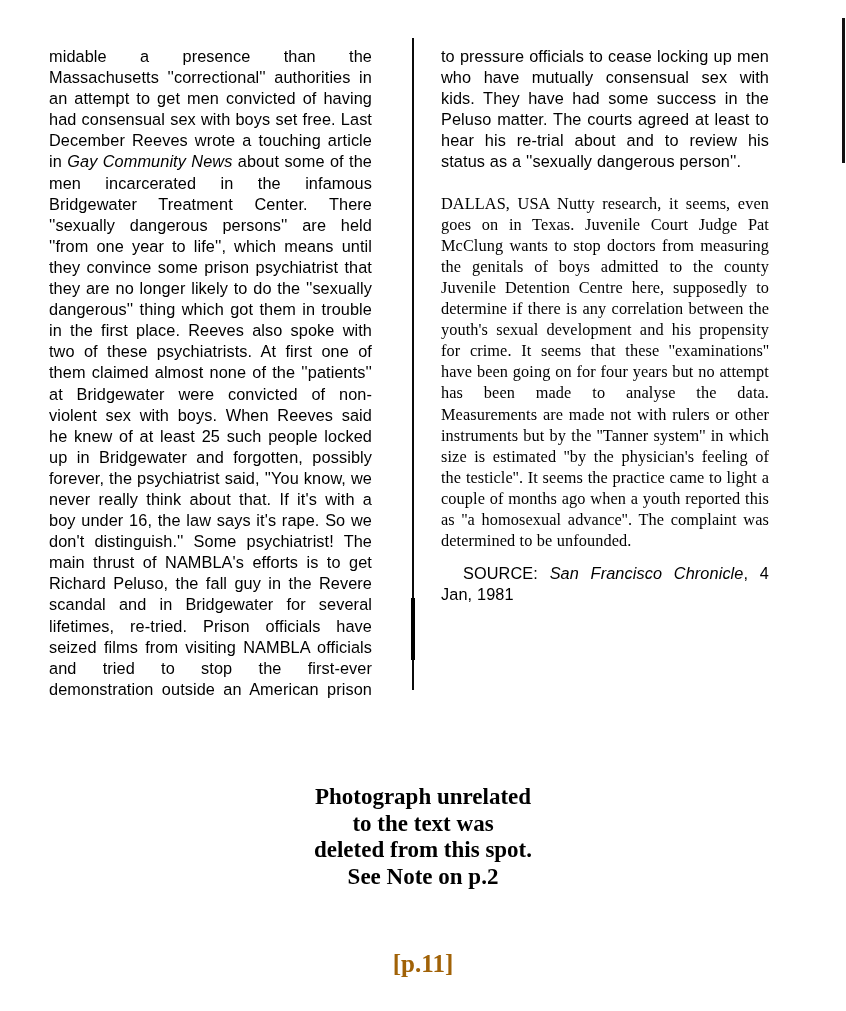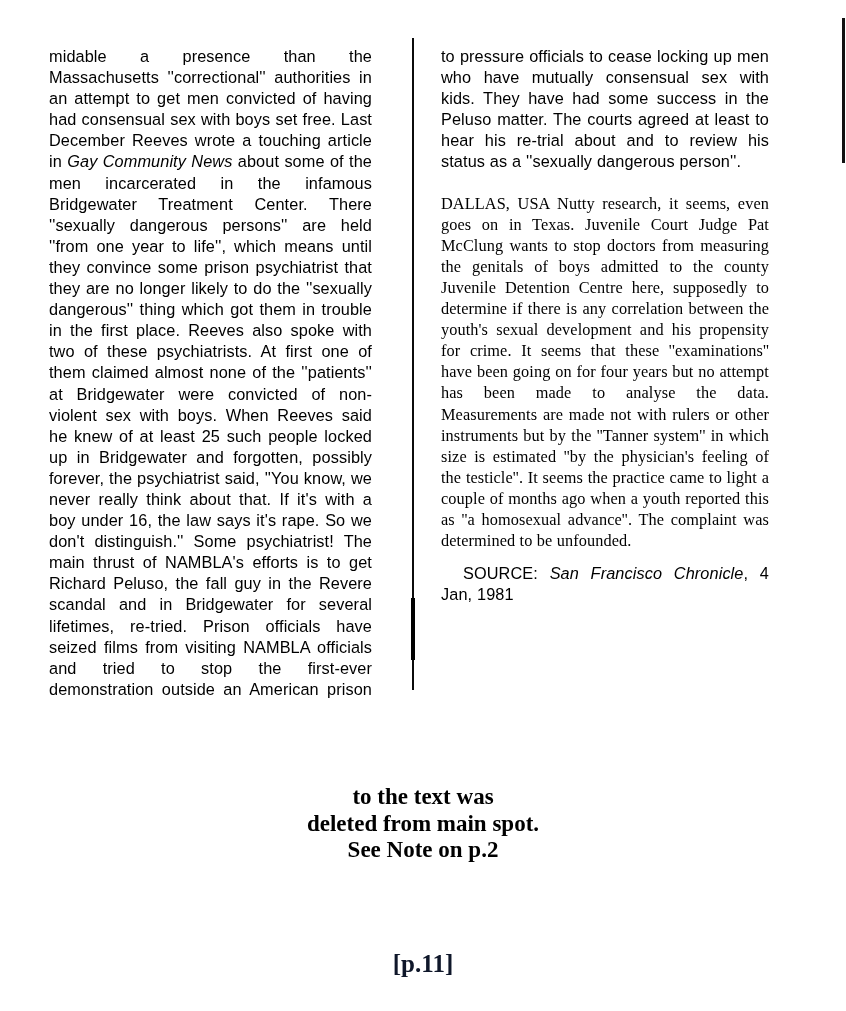--- a/index.html
+++ b/index.html
@@ -104,21 +104,21 @@
   
   .page-number {
     position: absolute;
     left: 0;
     top: 950px;
     width: 846px;
     text-align: center;
     font-family: "Liberation Serif", serif;
     font-weight: bold;
     font-size: 25px;
-    color: #0f172a;
+    color: #a16207;
   }
 </style>
 </head>
 <body>
 
 <div class="scan-edge-right"></div>
 <div class="column-rule"></div>
 
 <div class="columns">
 
@@ -132,18 +132,19 @@
 
 
     <p class="para-gap fulljustify plain-last">DALLAS, USA Nutty research, it seems, even goes on in Texas. Juvenile Court Judge Pat McClung wants to stop doctors from measuring the genitals of boys admitted to the county Juvenile Detention Centre here, supposedly to determine if there is any correlation between the youth's sexual development and his propensity for crime. It seems that these ''examinations'' have been going on for four years but no attempt has been made to analyse the data. Measurements are made not with rulers or other instruments but by the ''Tanner system'' in which size is estimated ''by the physician's feeling of the testicle''. It seems the practice came to light a couple of months ago when a youth reported this as ''a homosexual advance''. The complaint was determined to be unfounded.</p>
 
     <p class="source plain-last"><span>SOURCE:</span>&nbsp;<em>San Francisco Chronicle</em><span>, 4 Jan, 1981</span></p>
 
   </div>
 </div>
 
 <div class="photo-note">
+  <div>Photograph unrelated</div>
   <div>to the text was</div>
-  <div>deleted from main spot.</div>
+  <div>deleted from this spot.</div>
   <div>See Note on p.2</div>
 </div>
 
 <div class="page-number">[p.11]</div>
 
 </body></html>

